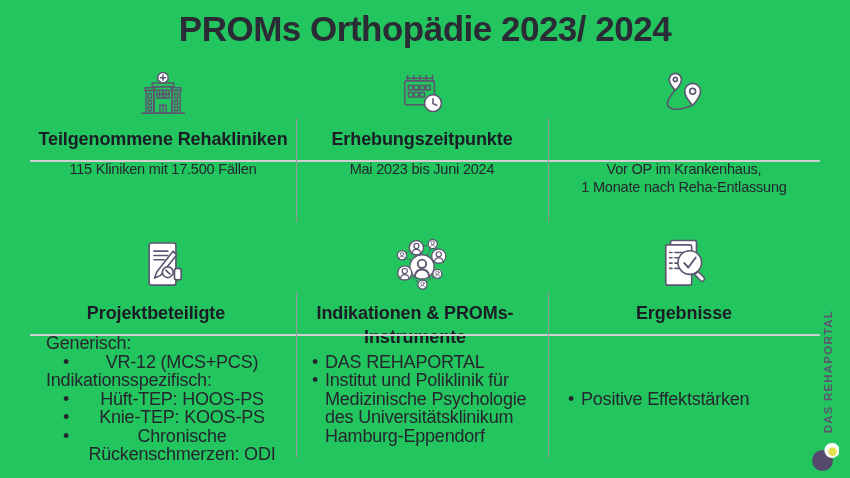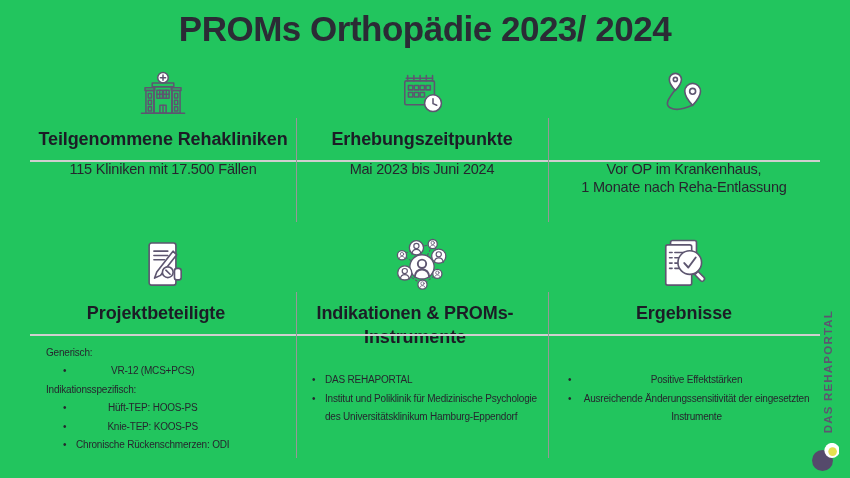--- a/index.html
+++ b/index.html
@@ -44,21 +44,21 @@
   }
 
   .content2 { top:335px; height:128px; }
   .content2 .lcell {
     display:flex; flex-direction:column; justify-content:center;
     align-items:flex-start; padding:0 8px 0 16px;
   }
   .c3.lcell { padding-left:20px; }
   ul.cell-list { list-style:none; margin:0; padding:0; }
   .li {
-    position:relative; font-size:10px; line-height:18.5px;
+    position:relative; font-size:18px; line-height:18.5px;
     letter-spacing:-0.2px; color:#26262E;
   }
   .li.bullet { padding-left:13px; }
   .li.bullet::before { content:"\2022"; position:absolute; left:0; top:0; }
   .li.indent.bullet { padding-left:30px;text-align:center; }
   .li.indent.bullet::before { left:17px; }
 
   .side-label {
     position:absolute; right:16px; bottom:45px;
     writing-mode:vertical-rl; transform:rotate(180deg);
@@ -223,21 +223,20 @@
     </div>
     <div class="col c2 lcell">
       <ul class="cell-list">
         <li class="li bullet">DAS REHAPORTAL</li>
         <li class="li bullet">Institut und Poliklinik für Medizinische Psychologie des Universitätsklinikum Hamburg-Eppendorf</li>
       </ul>
     </div>
     <div class="col c3 lcell">
       <ul class="cell-list">
         <li class="li bullet">Positive Effektstärken</li>
-        <li class="li bullet">Ausreichende Änderungssensitivität der eingesetzten Instrumente</li>
       </ul>
     </div>
   </div>
 
   <div class="vd vd3"></div>
   <div class="vd vd4"></div>
 
   <div class="side-label">DAS REHAPORTAL</div>
   <svg class="logo" width="30" height="30" viewBox="0 0 30 30">
     <circle cx="13.5" cy="17.5" r="10.5" fill="#554A6B"></circle>

